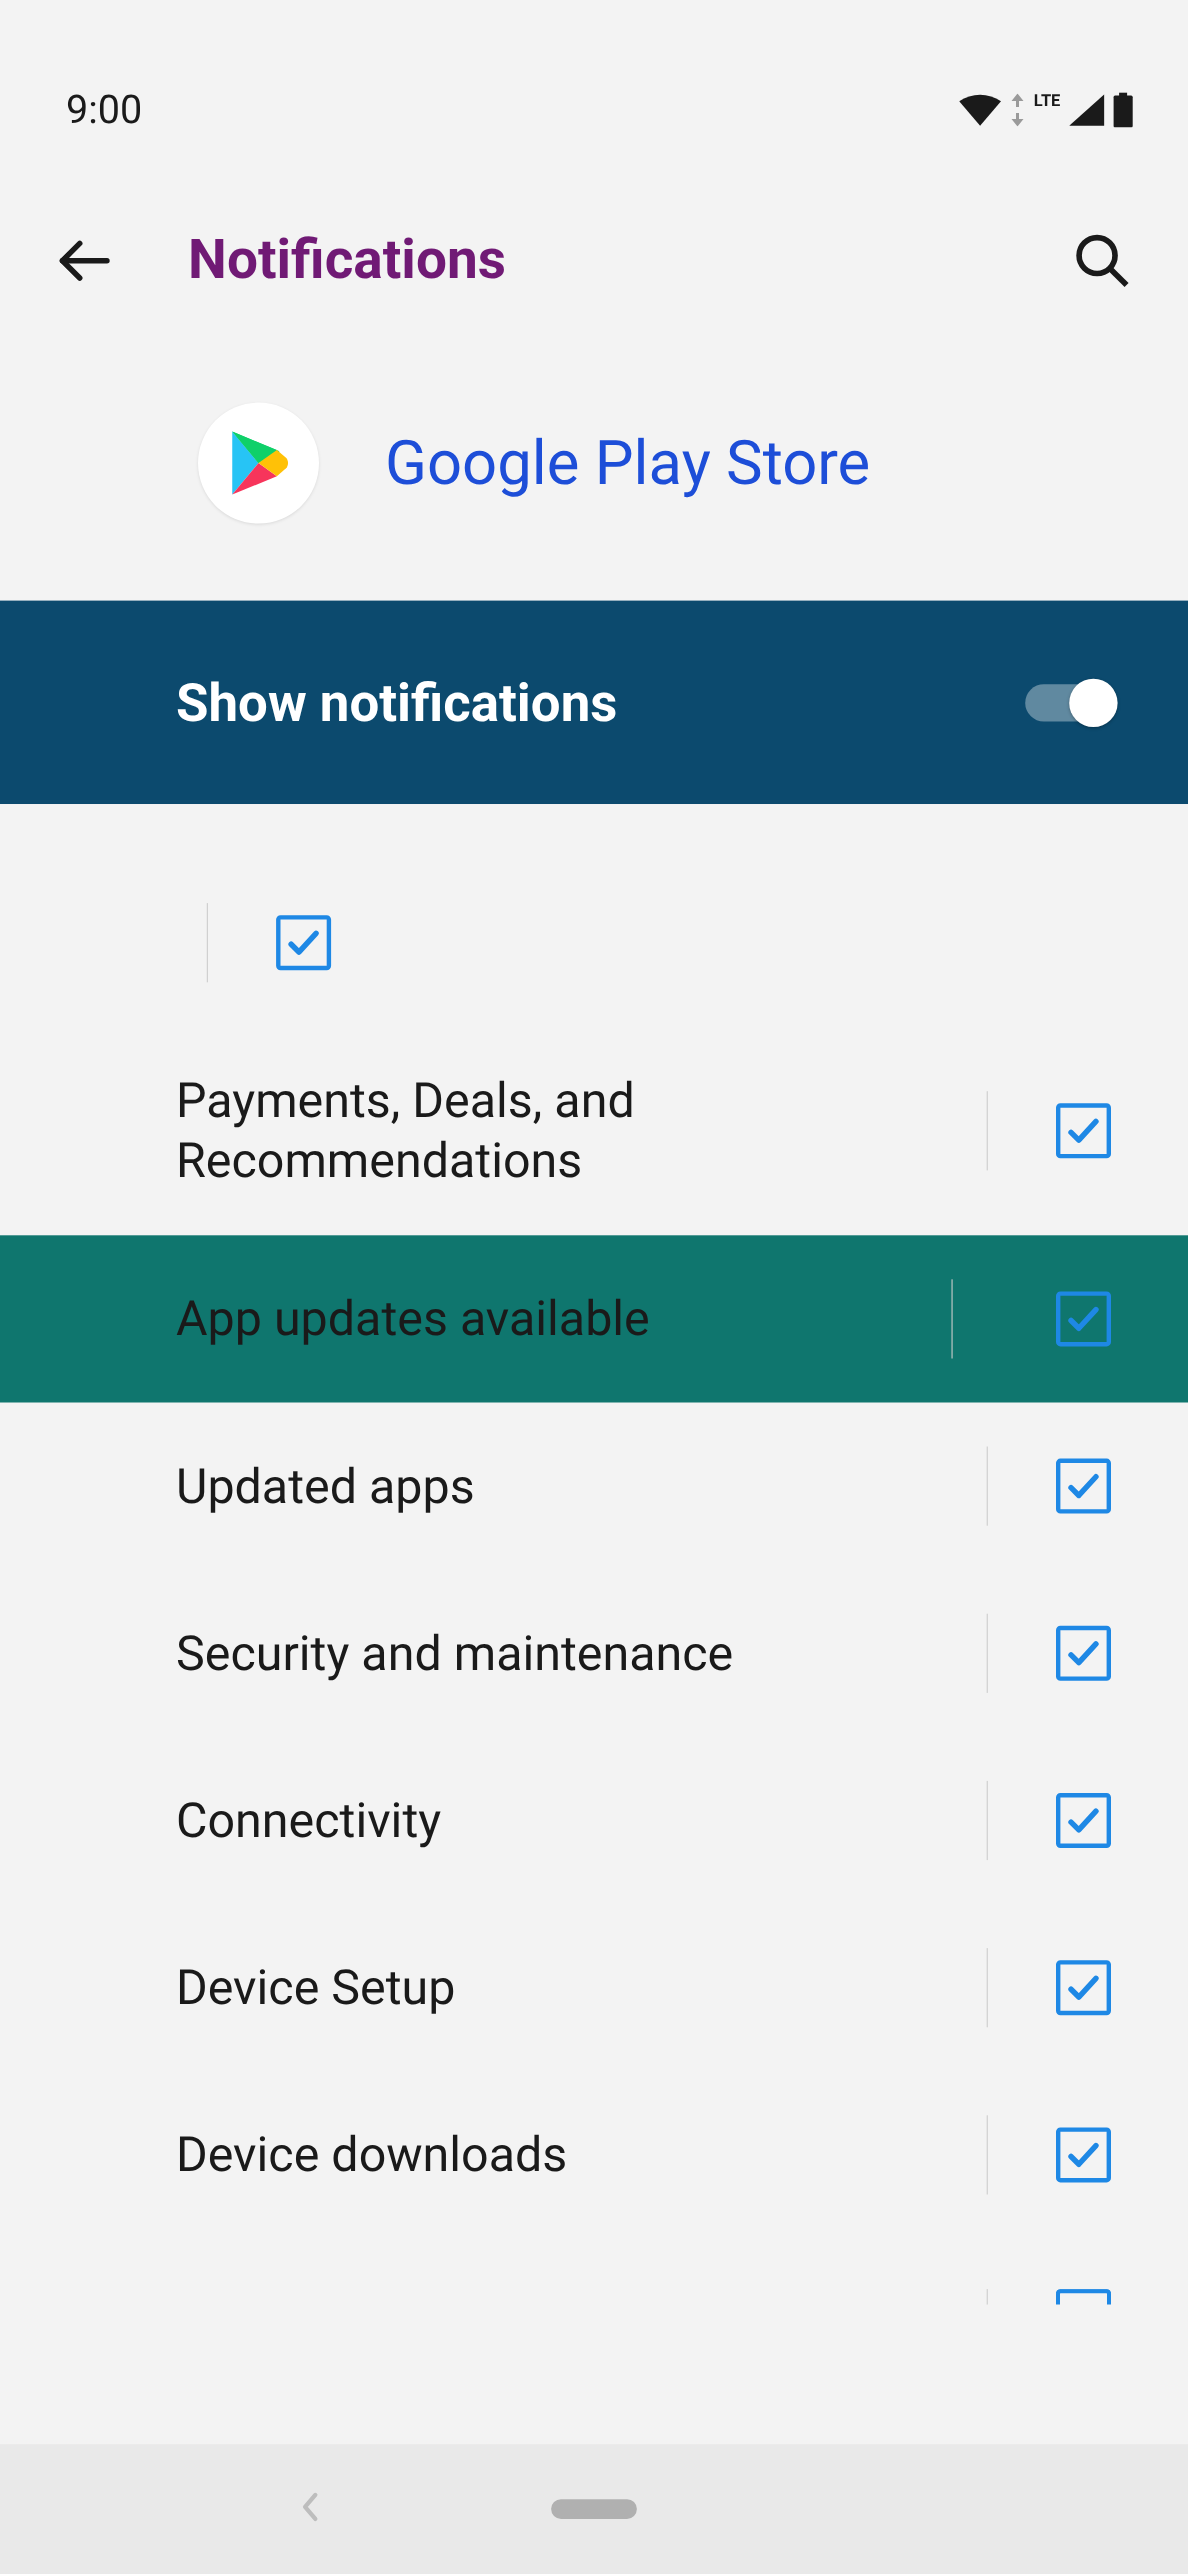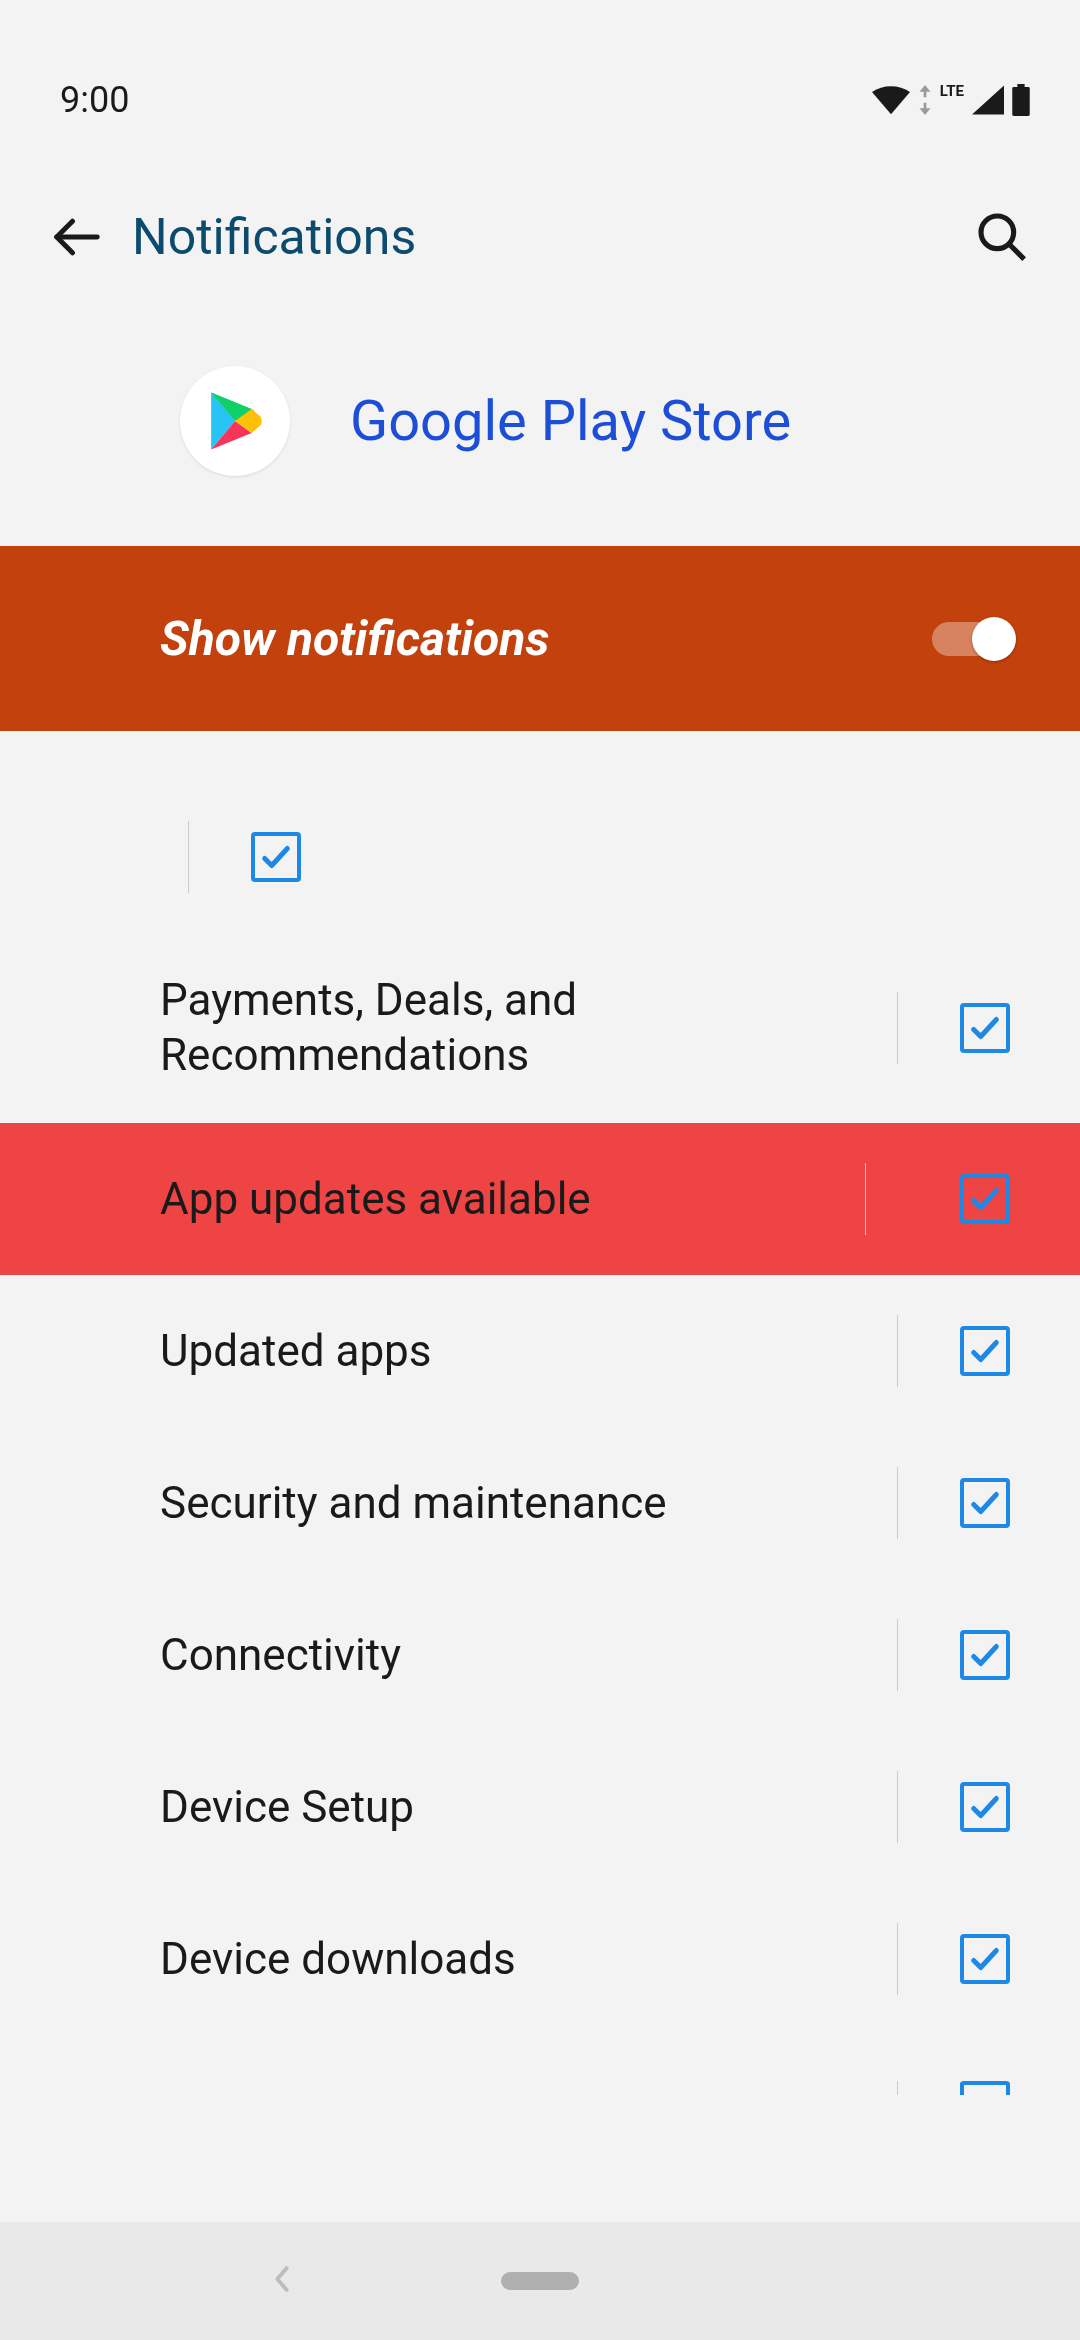--- a/index.html
+++ b/index.html
@@ -4,36 +4,36 @@
 <style>
   * { margin: 0; padding: 0; box-sizing: border-box; }
   html, body { width: 1080px; height: 2340px; font-family: -apple-system, BlinkMacSystemFont, "Segoe UI", Roboto, sans-serif; background: #f3f3f3; overflow: hidden; }
 
   .status-bar { display: flex; justify-content: space-between; align-items: center; padding: 24px 50px 10px 60px; height: 90px; margin-top: 48px; }
   .status-time { font-size: 36px; color: #1a1a1a; font-weight: 400; }
   .status-icons { display: flex; gap: 8px; align-items: center; }
 
   .header { display: flex; align-items: center; padding: 70px 50px 60px 50px; }
   .back-btn { display: flex; align-items: center; justify-content: center; }
-  .page-title { font-size: 50px; font-weight: 400; color: #0c4a6e; margin-left: 28px; flex: 1; }
+  .page-title { font-size: 50px; font-weight: 700; color: #701a75; margin-left: 67px; flex: 1; }
   .search-btn { display: flex; align-items: center; justify-content: center; }
 
   .app-section { display: flex; align-items: center; padding: 40px 50px 70px 180px; gap: 60px; }
   .app-icon { width: 110px; height: 110px; border-radius: 55px; background: #fff; display: flex; align-items: center; justify-content: center; box-shadow: 0 1px 3px rgba(0,0,0,0.1); }
   .app-name { font-size: 56px; color: #1d4ed8; }
 
-  .master-toggle { background: #c2410c; display: flex; align-items: center; padding: 64px 70px 64px 160px; font-style: italic; }
+  .master-toggle { background: #0c4a6e; display: flex; align-items: center; padding: 64px 70px 64px 160px; }
   .master-toggle-label { font-size: 48px; font-weight: 700; color: #fff; flex: 1; }
   .toggle { position: relative; width: 78px; height: 34px; background: rgba(255,255,255,0.35); border-radius: 17px; }
   .toggle::after { content:""; position: absolute; right: -6px; top: -5px; width: 44px; height: 44px; background: #fff; border-radius: 22px; box-shadow: 0 1px 3px rgba(0,0,0,0.3); }
 
   .category-list { background: #f3f3f3; }
   .category-list > .spacer { height: 50px; }
   .cat-row { display: flex; align-items: center; padding: 40px 70px 40px 160px; }
-  .cat-row.highlighted { background: #ef4444; gap: 32px; }
+  .cat-row.highlighted { background: #0f766e; gap: 32px; }
   .cat-label { font-size: 44px; color: #1a1a1a; flex: 1; line-height: 1.25; }
   .vdiv { width: 1px; height: 72px; background: #ccc; margin: 0 62px 0 28px; }
 
   .checkbox { width: 50px; height: 50px; border: 4px solid #1e88e5; border-radius: 4px; display: flex; align-items: center; justify-content: center; flex-shrink: 0; }
   .checkbox.partial { height: 22px; border-bottom: none; overflow: hidden; }
 
   .partial-row { display: flex; align-items: flex-start; padding: 46px 70px 0 160px; height: 60px; overflow: hidden; }
   .partial-label { font-size: 44px; color: #1a1a1a; flex: 1; }
 
   .nav-bar { position: absolute; bottom: 0; left: 0; right: 0; height: 118px; background: #e9e9e9; display: flex; align-items: center; justify-content: center; }

